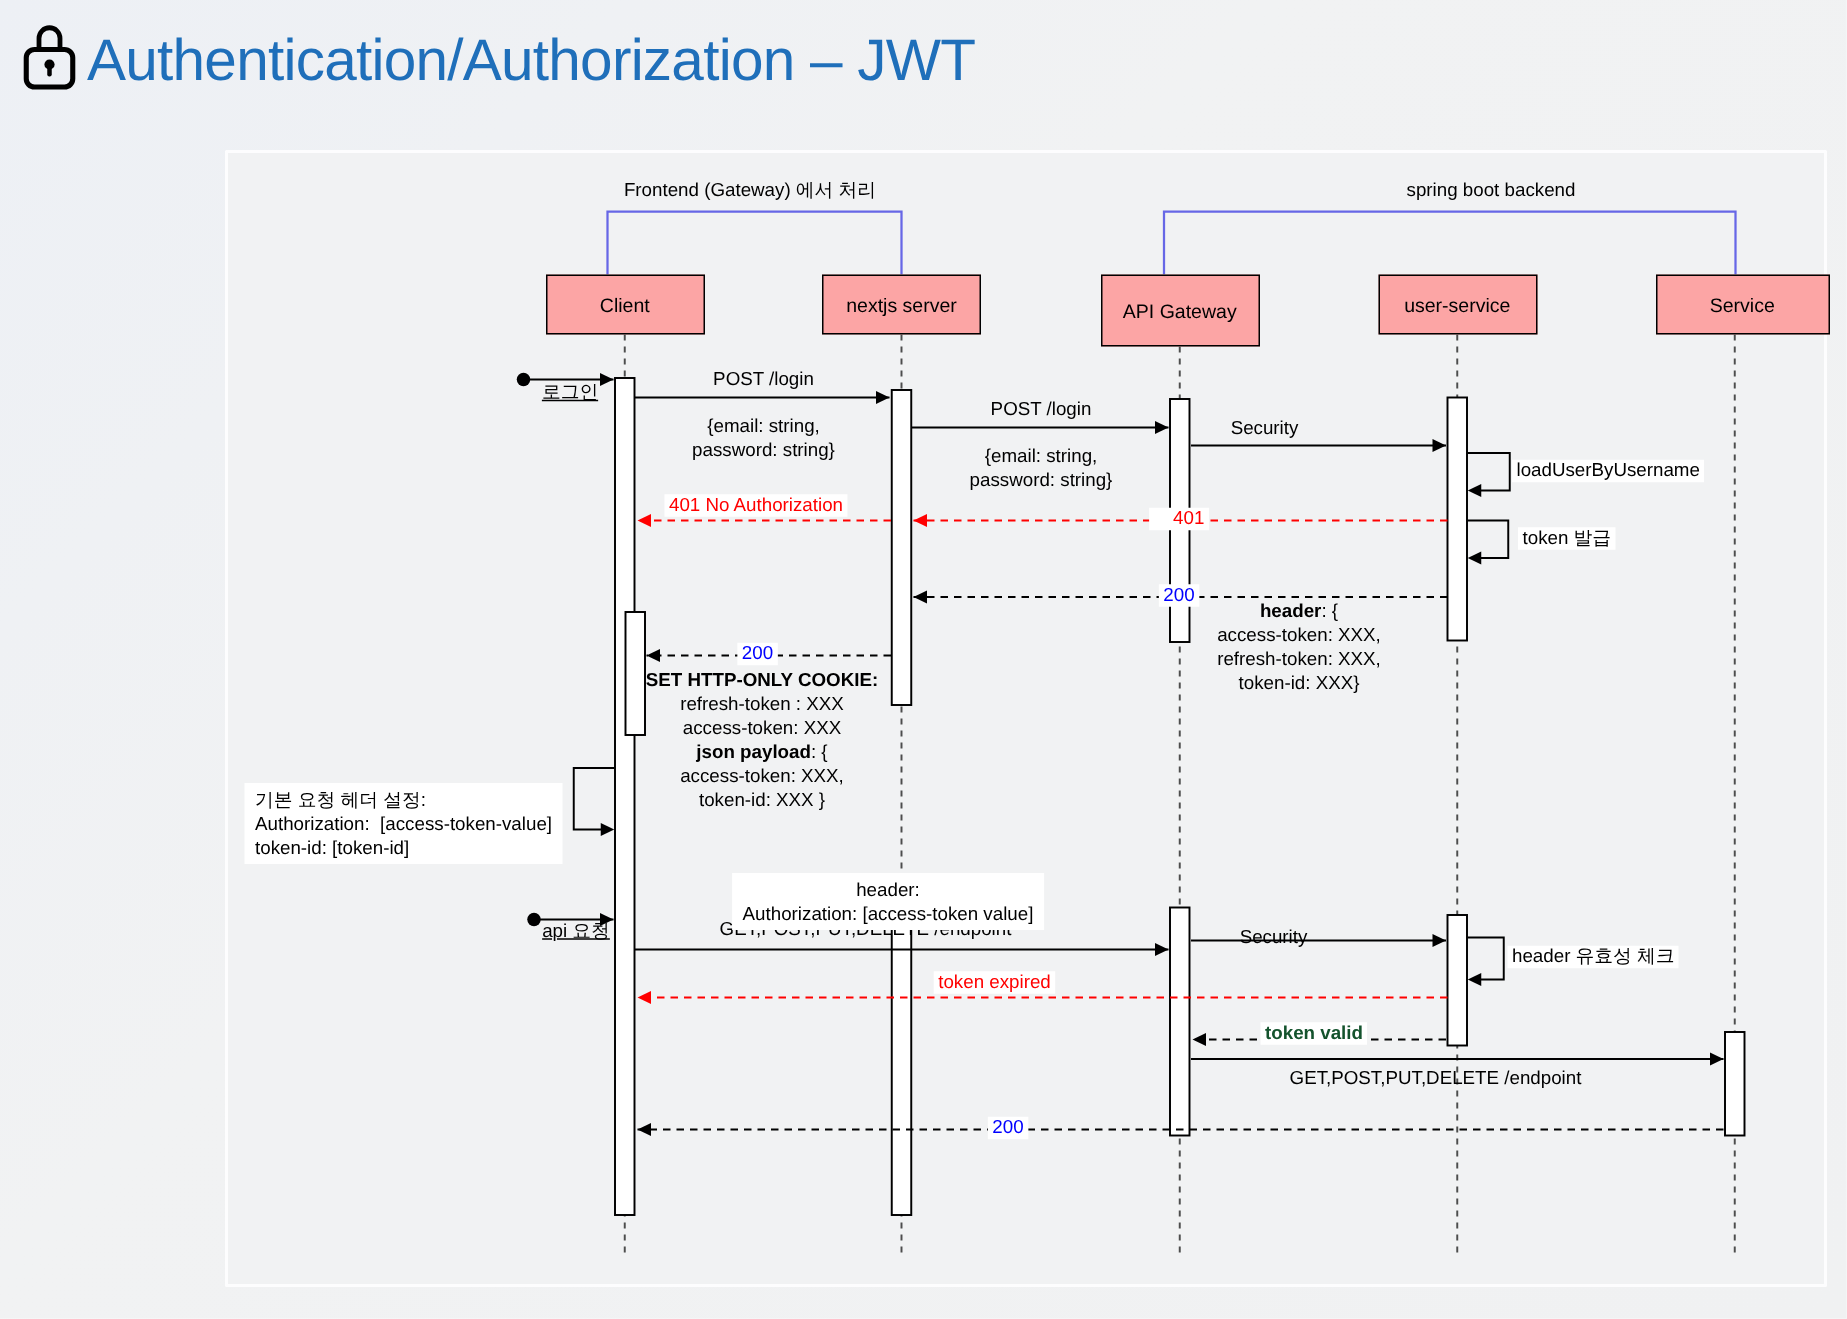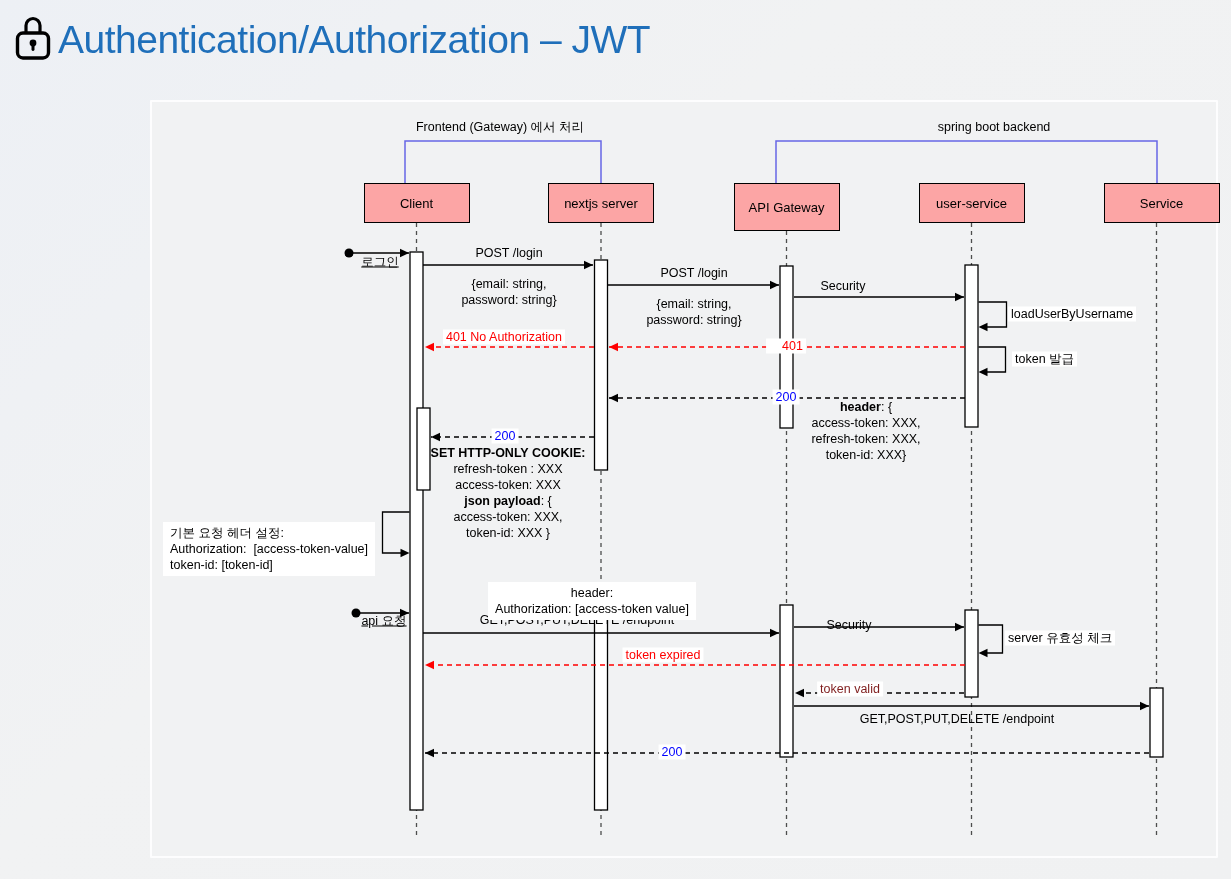--- a/index.html
+++ b/index.html
@@ -116,23 +116,23 @@
       <div class="lbl" style="left: 843px; transform: translate(-50%, -50%); top: 286px;">Security</div>
       <div class="lbl bg" style="left: 1008px; transform: translateY(-50%); top: 314px;">loadUserByUsername</div>
       <div class="lbl bg" style="color: rgb(255, 0, 0); left: 504px; transform: translate(-50%, -50%); top: 337px;">401 No Authorization</div>
       <div class="lbl bg" style="color: rgb(255, 0, 0); left: 786px; transform: translate(-50%, -50%); top: 346px; padding-left: 16px;">401</div>
       <div class="lbl bg" style="left: 1012px; transform: translateY(-50%); top: 359px;">token 발급</div>
       <div class="lbl bg" style="color: rgb(0, 0, 255); left: 786px; transform: translate(-50%, -50%); top: 397px;">200</div>
       <div class="lbl bg" style="color: rgb(0, 0, 255); left: 505px; transform: translate(-50%, -50%); top: 436px;">200</div>
       <div class="lbl ul" style="left: 384px; transform: translate(-50%, -50%); top: 600px;">api 요청</div>
       <div class="lbl" style="left: 577px; transform: translate(-50%, -50%); top: 620px;">GET,POST,PUT,DELETE /endpoint</div>
       <div class="lbl" style="left: 849px; transform: translate(-50%, -50%); top: 625px;">Security</div>
-      <div class="lbl bg" style="left: 1005px; transform: translateY(-50%); top: 638px;">server 유효성 체크</div>
+      <div class="lbl bg" style="left: 1005px; transform: translateY(-50%); top: 638px;">header 유효성 체크</div>
       <div class="lbl bg" style="color: rgb(255, 0, 0); left: 663px; transform: translate(-50%, -50%); top: 655px;">token expired</div>
-      <div class="lbl bg" style="color: #7f1d1d; left: 850px; transform: translate(-50%, -50%); top: 689px;">token valid</div>
+      <div class="lbl bg" style="color: #14532d; left: 876px; transform: translate(-50%, -50%); top: 689px; font-weight: bold;">token valid</div>
       <div class="lbl" style="left: 957px; transform: translate(-50%, -50%); top: 719px;">GET,POST,PUT,DELETE /endpoint</div>
       <div class="lbl bg" style="color: rgb(0, 0, 255); left: 672px; transform: translate(-50%, -50%); top: 752px;">200</div>
       <div class="blk" style="top: 276px; left: 509px; transform: translateX(-50%); text-align: center;"><div><span>{email: string,</span></div><div><span>password: string}</span></div></div>
       <div class="blk" style="top: 296px; left: 694px; transform: translateX(-50%); text-align: center;"><div><span>{email: string,</span></div><div><span>password: string}</span></div></div>
       <div class="blk" style="top: 399px; left: 866px; transform: translateX(-50%); text-align: center;"><div><span></span><b>header</b><span>: {</span></div><div><span>access-token: XXX,</span></div><div><span>refresh-token: XXX,</span></div><div><span>token-id: XXX}</span></div></div>
       <div class="blk" style="top: 445px; left: 508px; transform: translateX(-50%); text-align: center;"><div><span></span><b>SET HTTP-ONLY COOKIE:</b><span></span></div><div><span>refresh-token : XXX</span></div><div><span>access-token: XXX</span></div><div><span></span><b>json payload</b><span>: {</span></div><div><span>access-token: XXX,</span></div><div><span>token-id: XXX }</span></div></div>
       <div class="blk bg" style="top: 522px; left: 163px; text-align: left;"><div><span>기본 요청 헤더 설정:</span></div><div><span>Authorization:  [access-token-value]</span></div><div><span>token-id: [token-id]</span></div></div>
       <div class="blk bg" style="top: 582px; left: 592px; transform: translateX(-50%); text-align: center;"><div><span>header:</span></div><div><span>Authorization: [access-token value]</span></div></div>
     </div>
 </div>

